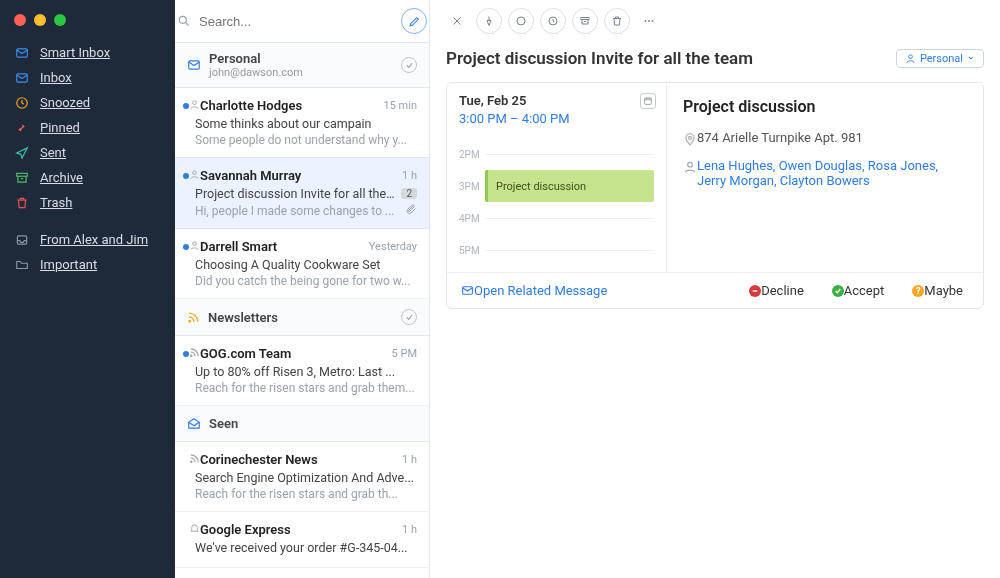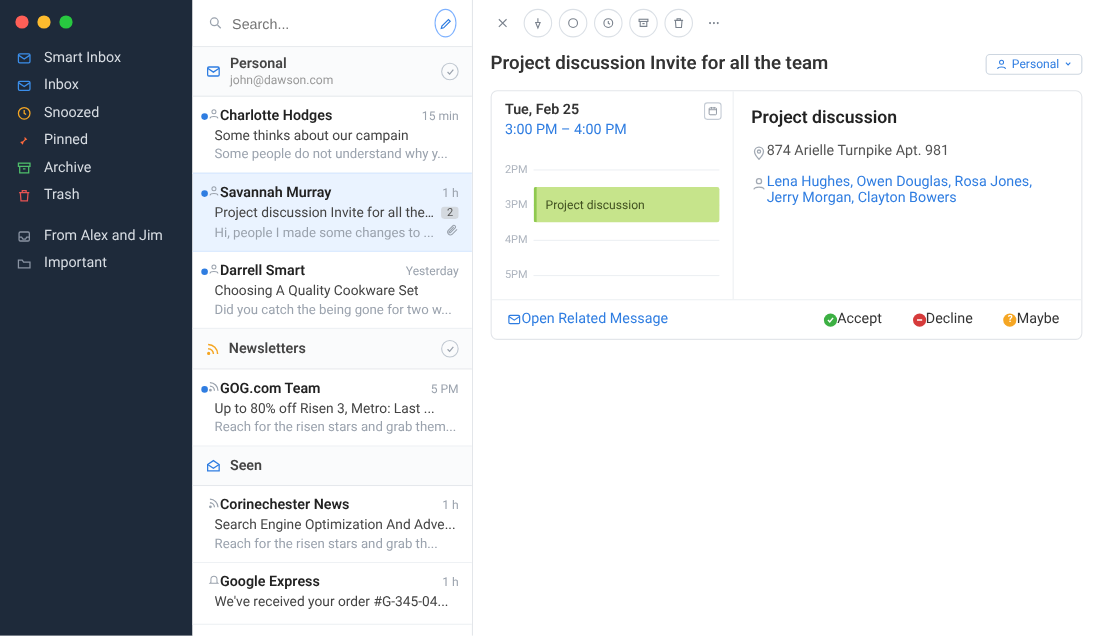--- a/index.html
+++ b/index.html
@@ -1,28 +1,28 @@
 <!DOCTYPE html>
 <html><head>
 <meta charset="utf-8">
 <style>
 * { box-sizing: border-box; margin: 0; padding: 0; }
 body { font-family: -apple-system, BlinkMacSystemFont, "Segoe UI", Roboto, sans-serif; font-size: 13px; color: #333; width: 1000px; height: 578px; overflow: hidden; display: flex; background: #fff; }
-.sidebar { width: 175px; background: #1e2a3a; color: #d8dde3; display: flex; flex-direction: column; padding-top: 8px; }
+.sidebar { width: 175px; background: #1e2a3a; color: #d8dde3; display: flex; flex-direction: column; padding-top: 8px; text-decoration: underline; }
 .traffic-lights { display: flex; gap: 8px; padding: 6px 14px 14px; }
 .tl { width: 12px; height: 12px; border-radius: 50%; }
 .tl.red { background: #ff5f57; }
 .tl.yel { background: #febc2e; }
 .tl.grn { background: #28c840; }
 .side-item { display: flex; align-items: center; gap: 10px; padding: 5px 14px; cursor: pointer; font-size: 13px; }
 .side-item .ic { width: 16px; display: flex; justify-content: center; }
 .side-sep { height: 12px; }
 .ic svg { display: block; }
 .list-pane { width: 255px; border-right: 1px solid #e3e6ea; display: flex; flex-direction: column; background: #fff; overflow: hidden; }
-.search-row { display: flex; align-items: center; gap: 8px; padding: 8px 14px; border-bottom: 1px solid #e3e6ea; }
+.search-row { display: flex; align-items: center; gap: 8px; padding: 8px 2px; border-bottom: 1px solid #e3e6ea; }
 .search-input { flex: 1; border: none; outline: none; font-size: 13px; color: #888; background: transparent; }
 .compose-btn { width: 26px; height: 26px; border-radius: 50%; border: 1.5px solid #7fb2ff; display: flex; align-items: center; justify-content: center; cursor: pointer; }
 .section-hdr { display: flex; align-items: center; padding: 8px 12px; border-bottom: 1px solid #e3e6ea; background: #fafbfc; }
 .section-hdr .stxt { flex: 1; }
 .section-hdr .sname { font-size: 13px; font-weight: 600; color: #444; }
 .section-hdr .semail { font-size: 11px; color: #999; }
 .hdr-chk { width: 16px; height: 16px; border: 1px solid #bfc7d0; border-radius: 50%; display: flex; align-items: center; justify-content: center; }
 .msg { padding: 10px 12px 10px 8px; border-bottom: 1px solid #edf0f3; cursor: pointer; position: relative; background: #fff; }
 .msg.selected { background: #eaf3ff; border-bottom: 1px solid #d7e8ff; border-top: 1px solid #d7e8ff; margin-top:-1px; }
 .msg .row1 { display: flex; align-items: center; gap: 0; }
@@ -109,20 +109,28 @@
   <div class="side-item">
     <span class="ic">
         <svg width="14" height="14" viewBox="0 0 24 24" fill="#ff6a3d">
           <path d="M14 4l6 6-4 2-4 4-2 6-6-6 6-2 4-4z" transform="scale(0.7) translate(4 4)"></path>
         </svg>
       </span>
     <span>Pinned</span>
   </div>
   <div class="side-item">
     <span class="ic">
+        <svg width="14" height="14" viewBox="0 0 24 24" fill="none" stroke="#38c7b4" stroke-width="2">
+          <path d="M3 12l18-9-9 18-2-7-7-2z"></path>
+        </svg>
+      </span>
+    <span>Sent</span>
+  </div>
+  <div class="side-item">
+    <span class="ic">
         <svg width="14" height="14" viewBox="0 0 24 24" fill="none" stroke="#4fbf6b" stroke-width="2">
           <rect x="3" y="4" width="18" height="5"></rect>
           <path d="M5 9v10h14V9M10 13h4"></path>
         </svg>
       </span>
     <span>Archive</span>
   </div>
   <div class="side-item">
     <span class="ic">
         <svg width="14" height="14" viewBox="0 0 24 24" fill="none" stroke="#e55353" stroke-width="2">
@@ -415,35 +423,35 @@
     </div>
     <div class="invite-bottom">
       <div class="ib-cell ib-open">
         <svg width="13" height="13" viewBox="0 0 24 24" fill="none" stroke="currentColor" stroke-width="2">
             <rect x="3" y="5" width="18" height="14" rx="2"></rect>
             <path d="M3 7l9 6 9-6"></path>
           </svg>
         <span>Open Related Message</span>
       </div>
       <div class="ib-cell">
+        <span class="status-dot decline">
+            <svg width="8" height="8" viewBox="0 0 24 24" stroke="#fff" stroke-width="4">
+              <path d="M5 12h14"></path>
+            </svg>
+          </span>
+        <span>Decline</span>
+      </div>
+      <div class="ib-cell">
         <span class="status-dot accept">
             <svg width="8" height="8" viewBox="0 0 24 24" fill="none" stroke="#fff" stroke-width="4">
               <path d="M5 12l5 5 9-11"></path>
             </svg>
           </span>
         <span>Accept</span>
       </div>
-      <div class="ib-cell">
-        <span class="status-dot decline">
-            <svg width="8" height="8" viewBox="0 0 24 24" stroke="#fff" stroke-width="4">
-              <path d="M5 12h14"></path>
-            </svg>
-          </span>
-        <span>Decline</span>
-      </div>
       <div class="ib-cell" style="margin-right:6px;">
         <span class="status-dot maybe">
             <span style="color:#fff;font-size:9px;font-weight:bold;">?</span>
           </span>
         <span>Maybe</span>
       </div>
     </div>
   </div>
 </div>
 

